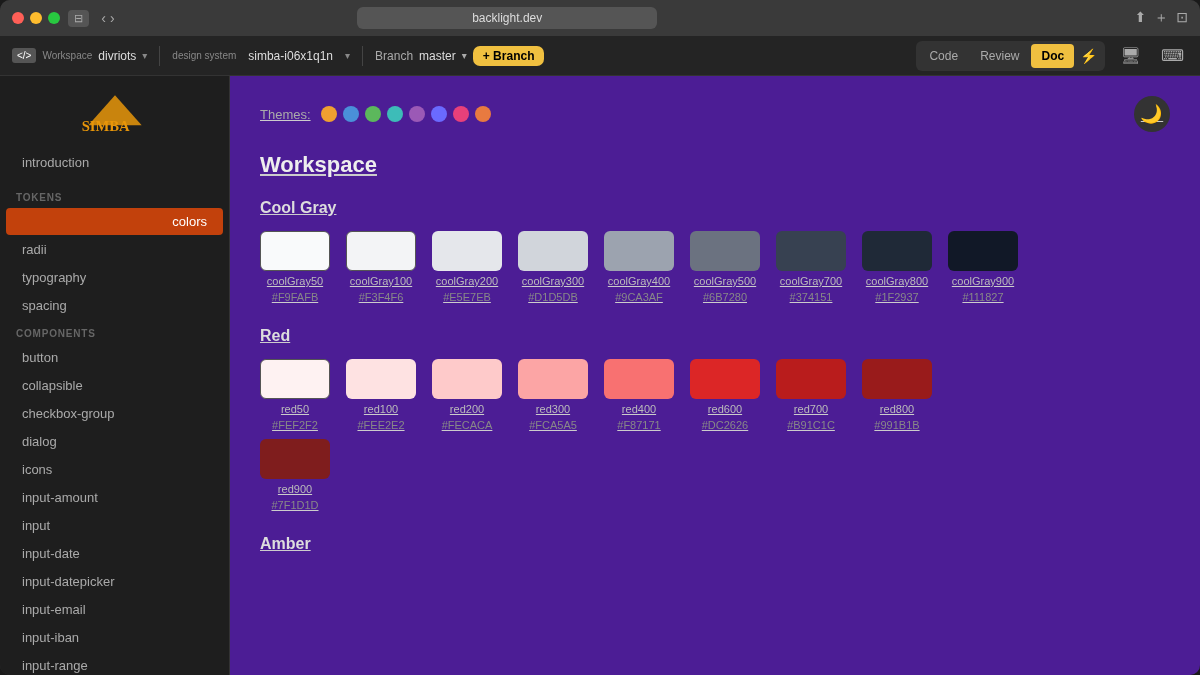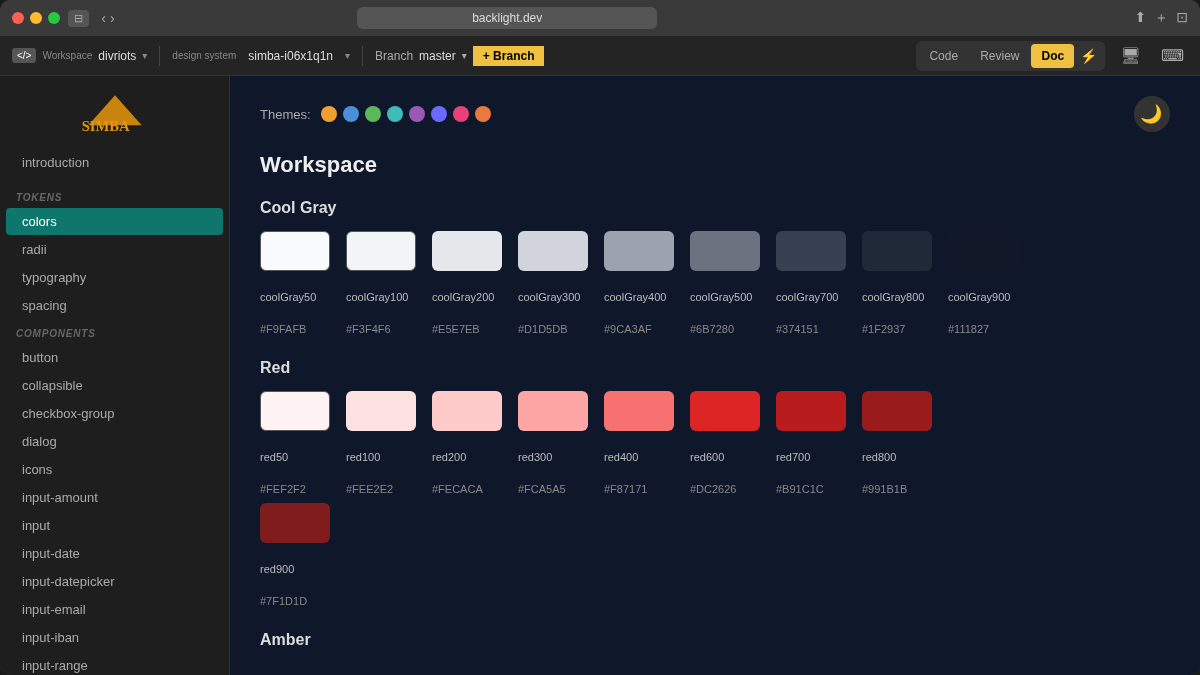--- a/index.html
+++ b/index.html
@@ -19,51 +19,51 @@
     .url-bar { background: #555; border-radius: 6px; flex: 1; max-width: 300px; margin: 0 auto; height: 22px; display: flex; align-items: center; justify-content: center; font-size: 12px; color: #ddd; }
     .tb-right { display: flex; gap: 8px; margin-left: auto; color: #aaa; font-size: 16px; }
 
     
     .app-bar { background: #242424; height: 40px; display: flex; align-items: center; padding: 0 12px; gap: 12px; border-bottom: 1px solid #333; flex-shrink: 0; }
     .workspace-btn { display: flex; align-items: center; gap: 6px; background: none; border: none; color: #ccc; font-size: 12px; cursor: pointer; }
     .workspace-icon { background: #555; border-radius: 3px; padding: 2px 5px; font-size: 10px; color: #fff; }
     .divider-v { width: 1px; height: 20px; background: #444; }
     .ds-btn { display: flex; align-items: center; gap: 12px; background: none; border: none; color: #ccc; font-size: 12px; cursor: pointer; }
     .branch-area { display: flex; align-items: center; gap: 6px; font-size: 12px; color: #aaa; }
-    .branch-btn { background: #f0c040; color: #000; border: none; border-radius: 0; padding: 3px 10px; font-size: 12px; font-weight: 600; cursor: pointer; }
+    .branch-btn { background: #f0c040; color: #000; border: none; border-radius: 7px; padding: 3px 10px; font-size: 12px; font-weight: 600; cursor: pointer; }
     .spacer { flex: 1; }
     .mode-btns { display: flex; gap: 2px; background: #333; border-radius: 6px; padding: 3px; }
     .mode-btn { background: none; border: none; color: #aaa; font-size: 12px; padding: 3px 10px; border-radius: 4px; cursor: pointer; }
     .mode-btn.active { background: #f0c040; color: #000; font-weight: 600; }
     .icon-btn { background: none; border: none; color: #aaa; font-size: 16px; cursor: pointer; padding: 4px; }
 
     
     .main { display: flex; flex: 1; overflow: hidden; }
 
     
     .sidebar { width: 230px; background: #1e1e1e; border-right: 1px solid #333; overflow-y: auto; padding: 16px 0; flex-shrink: 0; }
     .logo-area { padding: 0 16px 16px; display: flex; align-items: center; justify-content: center; }
     .logo-svg { width: 80px; }
-    .nav-section-label { font-size: 10px; font-weight: 700; color: #666; text-transform: uppercase; letter-spacing: 0.08em; padding: 8px 16px 4px; font-style: italic; }
+    .nav-section-label { font-size: 10px; font-weight: 700; color: #666; text-transform: uppercase; letter-spacing: 0.08em; padding: 8px 16px 4px; }
     .nav-item { padding: 6px 16px; font-size: 13px; color: #aaa; cursor: pointer; border-radius: 4px; margin: 1px 6px; }
-    .nav-item.active { background: #0f766e; color: #fff; }
+    .nav-item.active { background: #c2410c; color: #fff; text-align: right; }
     .nav-item.intro { margin-bottom: 8px; }
 
     
-    .content { flex: 1; overflow-y: auto; background: #0f172a; padding: 20px 30px; }
+    .content { flex: 1; overflow-y: auto; background: #4c1d95; padding: 20px 30px; text-decoration: underline; }
     .themes-row { display: flex; align-items: center; gap: 10px; margin-bottom: 20px; }
     .themes-label { font-size: 13px; color: #aaa; }
     .theme-dots { display: flex; gap: 6px; flex-wrap: wrap; max-width: 200px; }
     .theme-dot { width: 16px; height: 16px; border-radius: 50%; cursor: pointer; }
     .moon-btn { margin-left: auto; background: #333; border: none; border-radius: 50%; width: 36px; height: 36px; font-size: 18px; cursor: pointer; display: flex; align-items: center; justify-content: center; }
 
     .section-title { font-size: 22px; font-weight: 700; color: #eee; margin-bottom: 16px; }
     .subsection-title { font-size: 16px; font-weight: 600; color: #ddd; margin-bottom: 14px; margin-top: 21px; }
     .palette-grid { display: flex; flex-wrap: wrap; gap: 16px; margin-bottom: 24px; }
-    .color-item { display: flex; flex-direction: column; gap: 20px; }
+    .color-item { display: flex; flex-direction: column; gap: 4px; text-align: center; }
     .color-swatch { width: 70px; height: 40px; border-radius: 6px; }
     .color-name { font-size: 11px; color: #bbb; }
     .color-hex { font-size: 11px; color: #888; }
   </style>
 </head>
 <body>
 
 <div class="browser-chrome">
 
   <div class="title-bar">

